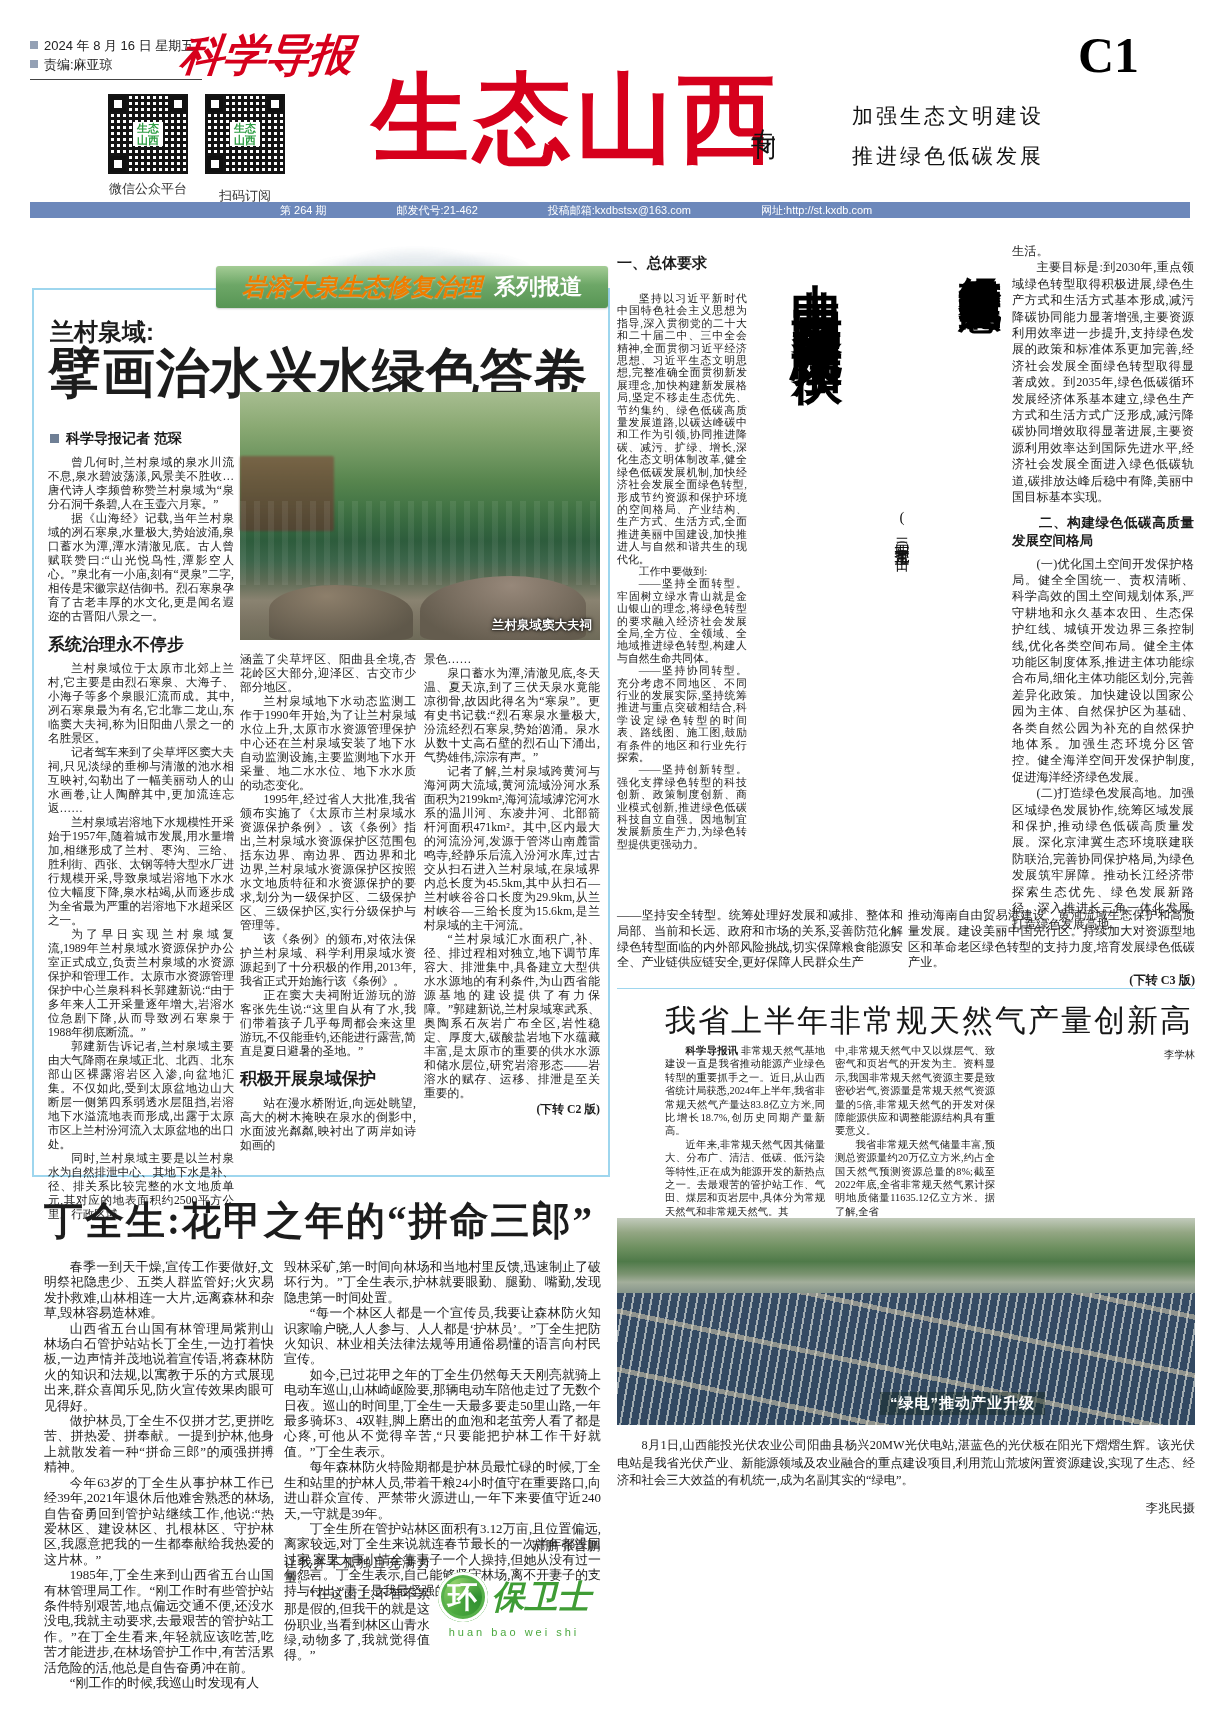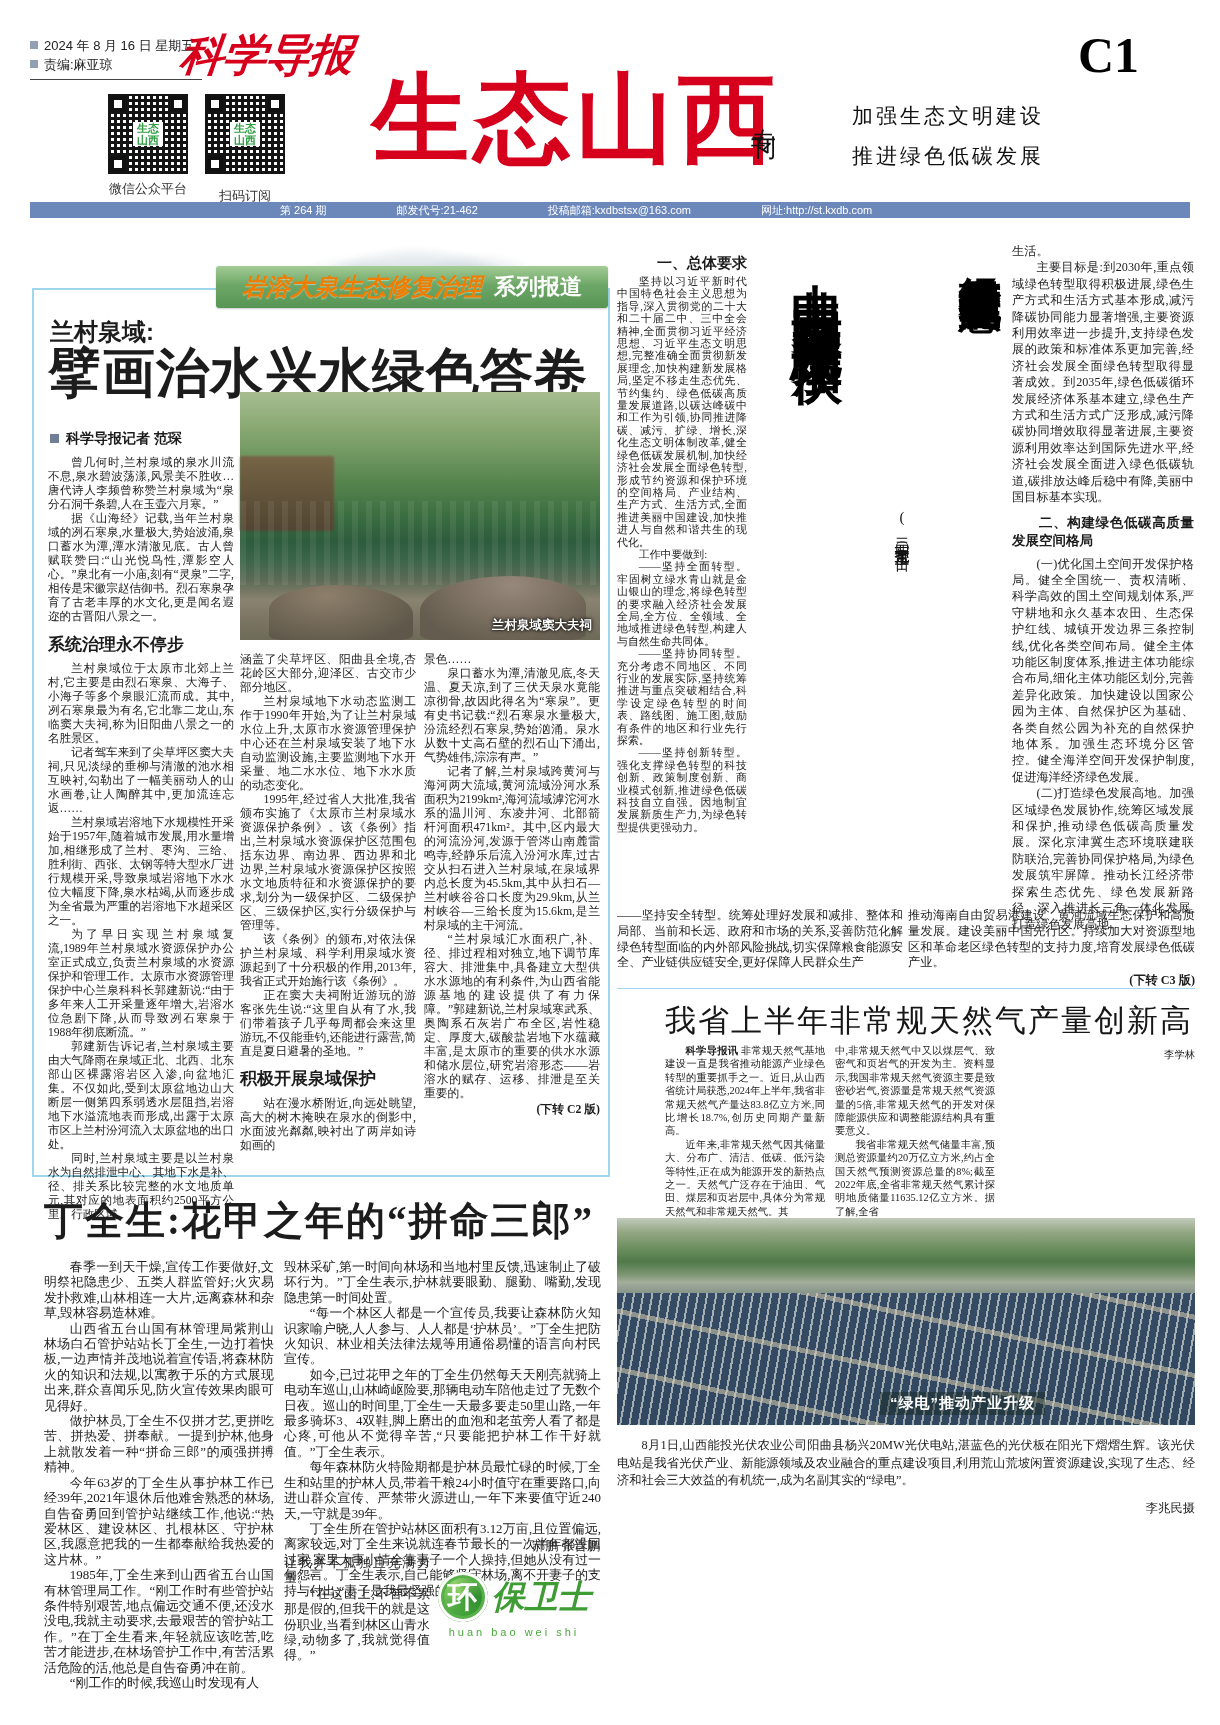--- a/index.html
+++ b/index.html
@@ -63,21 +63,21 @@
       linear-gradient(180deg,rgba(122,84,62,.75),rgba(90,62,48,.8));filter:blur(1px);border-radius:2px;}
   .photo1 .refl{position:absolute;left:0;top:44%;width:100%;height:34%;background:
       repeating-linear-gradient(90deg,rgba(255,255,255,.07) 0 6px,transparent 6px 14px);}
   .photo1 .rock{position:absolute;left:8%;bottom:0;width:40%;height:22%;background:radial-gradient(ellipse at 40% 20%,#8d7f6b,#5f584a 80%);border-radius:50% 60% 10% 10%;}
   .photo1 .rock2{position:absolute;right:4%;bottom:0;width:46%;height:26%;background:radial-gradient(ellipse at 55% 15%,#97887a,#645c4e 80%);border-radius:60% 50% 10% 10%;}
   .pcap1{position:absolute;right:8px;bottom:6px;color:#fff;font-size:12.5px;font-weight:bold;
          font-family:"Liberation Sans",sans-serif;text-shadow:0 0 4px #000,0 0 2px #000;}
 
   
   .cpccolA{left:617px;top:243px;width:130px;height:662px;font-size:10.9px;line-height:12.4px;}
-  .cpccolA .colhead{font-size:15px;text-align:right;margin:9px 0 1px !important;}
+  .cpccolA .colhead{font-size:15px;text-align:left;margin:9px 0 18px !important;}
   .cpccolB{left:1012px;top:243px;width:182px;height:662px;font-size:12.2px;line-height:16.4px;}
   .vtitle{left:752px;top:243px;width:256px;height:664px;display:flex;justify-content:space-between;}
   .vbig{writing-mode:vertical-rl;text-orientation:upright;font-weight:900;
         font-family:"Liberation Sans","DejaVu Sans",sans-serif;color:#000;}
   .vb1{font-size:51px;letter-spacing:7px;margin-left:30px;}
   .vdate{writing-mode:vertical-rl;text-orientation:upright;font-size:15px;letter-spacing:2px;padding-top:266px;color:#111;}
   .vb2{font-size:42px;letter-spacing:1px;}
   .cpcwideL{left:617px;top:908px;width:286px;height:64px;font-size:12.2px;line-height:15.8px;}
   .cpcwideR{left:908px;top:908px;width:287px;height:76px;font-size:12.2px;line-height:15.8px;}
   .sepline{left:617px;top:988px;width:578px;border-top:1.5px solid #9ed6ee;}
@@ -230,21 +230,21 @@
     </div>
   <div class="abs cols cpcwideR">
       <p class="para cont">推动海南自由贸易港建设、黄河流域生态保护和高质量发展。建设美丽中国先行区。持续加大对资源型地区和革命老区绿色转型的支持力度,培育发展绿色低碳产业。</p>
       <p class="turn">(下转 C3 版)</p>
     </div>
   <div class="abs sepline"></div>
 
   <div class="abs gashead">我省上半年非常规天然气产量创新高</div>
   <div class="abs cols gascol gc1">
       <p class="para"><strong>科学导报讯 </strong>非常规天然气基地建设一直是我省推动能源产业绿色转型的重要抓手之一。近日,从山西省统计局获悉,2024年上半年,我省非常规天然气产量达83.8亿立方米,同比增长18.7%,创历史同期产量新高。</p>
-      <p class="para">近年来,非常规天然气因其储量大、分布广、清洁、低碳、低污染等特性,正在成为能源开发的新热点之一。天然气广泛存在于油田、气田、煤层和页岩层中,具体分为常规天然气和非常规天然气。其</p>
+      <p class="para">近年来,非常规天然气因其储量大、分布广、清洁、低碳、低污染等特性,正在成为能源开发的新热点之一。去最艰苦的管护站工作、气田、煤层和页岩层中,具体分为常规天然气和非常规天然气。其</p>
     </div>
   <div class="abs cols gascol gc2">
       <p class="para cont">中,非常规天然气中又以煤层气、致密气和页岩气的开发为主。资料显示,我国非常规天然气资源主要是致密砂岩气,资源量是常规天然气资源量的5倍,非常规天然气的开发对保障能源供应和调整能源结构具有重要意义。</p>
       <p class="para">我省非常规天然气储量丰富,预测总资源量约20万亿立方米,约占全国天然气预测资源总量的8%;截至2022年底,全省非常规天然气累计探明地质储量11635.12亿立方米。据了解,全省</p>
     </div>
   <div class="abs cols gascol gc3">
       <p class="byl">李学林</p>
     </div>
 
   <div class="abs dinghead">丁全生:花甲之年的“拼命三郎”</div>

